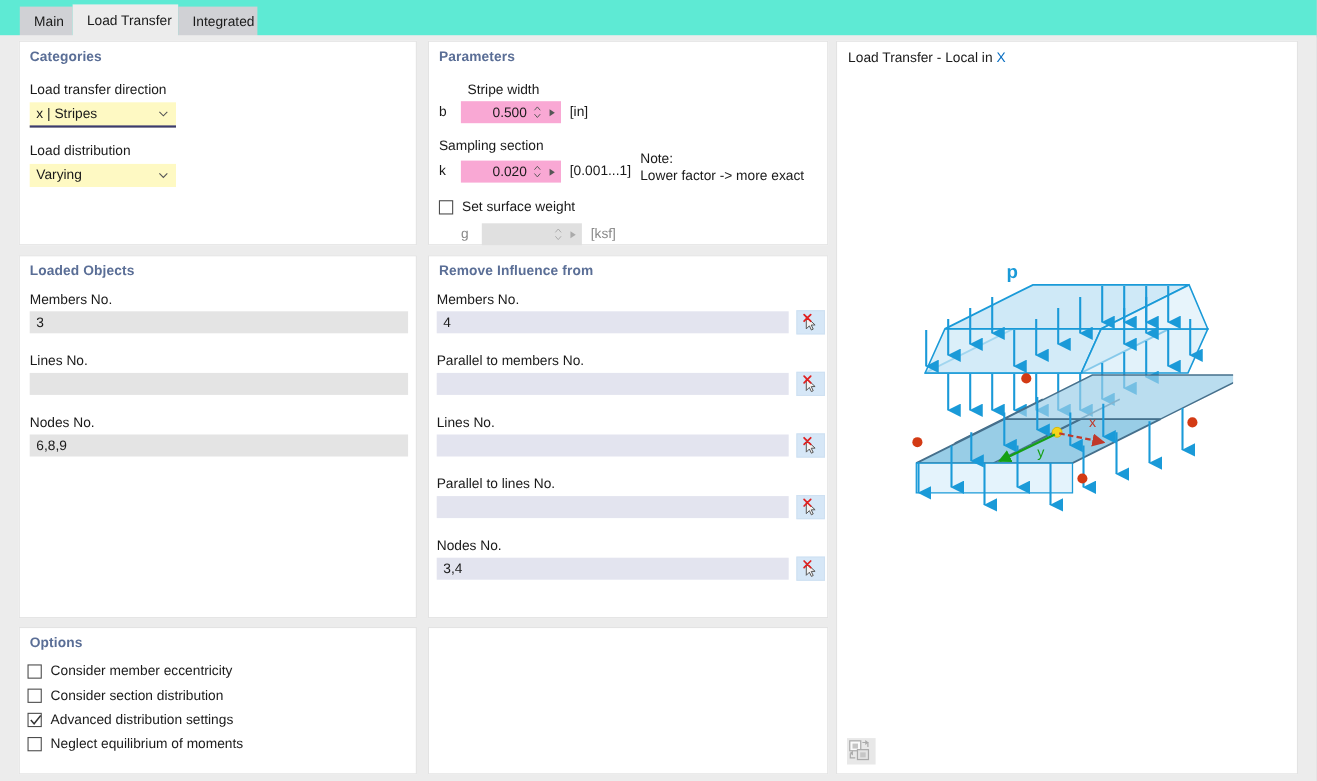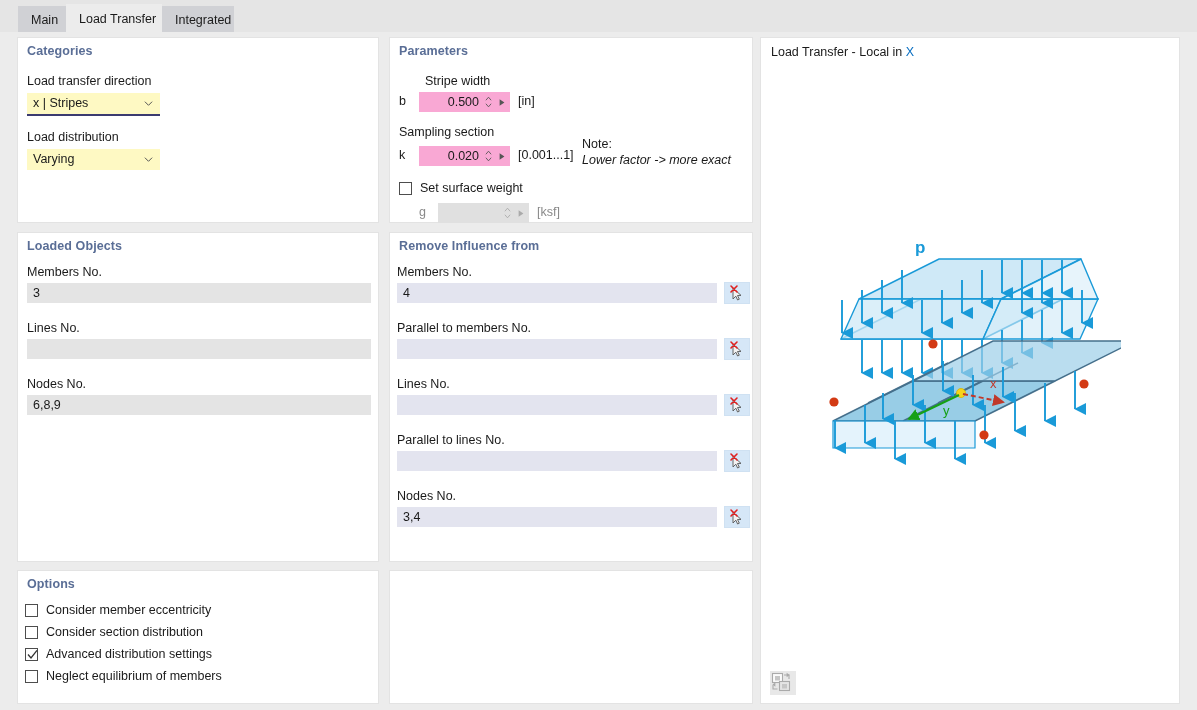--- a/index.html
+++ b/index.html
@@ -11,21 +11,21 @@
     font-size: 12.5px;
     color: #111;
     overflow: hidden;
   }
 
   
   #tabstrip {
     position: absolute;
     left: 0; top: 0;
     width: 1197px; height: 34px;
-    background: #e5e5e5;
+    background: #5eead4;
   }
   .tab {
     position: absolute;
     top: 6px;
     height: 28px;
     padding: 0 13px;
     line-height: 28px;
     font-size: 12.5px;
     color: #1a1a1a;
     background: #d0d1d5;
@@ -278,21 +278,21 @@
         <path d="M2 6 L5 2.5 L8 6" fill="none" stroke="#555" stroke-width="1"></path>
         <path d="M2 10 L5 13.5 L8 10" fill="none" stroke="#555" stroke-width="1"></path>
       </svg>
       <svg class="play" viewBox="0 0 10 10">
         <path d="M2 1 L8 5 L2 9 Z" fill="#555"></path>
       </svg>
     </div>
     <div class="unit" style="left:128px;top:110px;">[0.001...1]</div>
 
     <div class="fld-label" style="left:192px;top:99px;">Note:</div>
-    <div class="fld-label" style="left:192px;top:115px;font-style:italic;">Lower factor -&gt; more exact</div>
+    <div class="fld-label" style="left:192px;top:115px;">Lower factor -&gt; more exact</div>
 
     <div class="cbrow" style="left:9px;top:143px;">
       <span class="cbbox"></span>
       <span class="cblabel">Set surface weight</span>
     </div>
 
     <div class="fld-label" style="left:29px;top:167px;color:#8a8a8a;">g</div>
 
     <div class="spin disabled" style="left:48px;top:165px;width:91px;">
       <span class="sv"></span>
@@ -402,21 +402,21 @@
       <span class="cbbox">
         <svg width="13" height="13" viewBox="0 0 13 13">
           <path d="M2 6.5 L5 10 L11 2.4" fill="none" stroke="#333" stroke-width="1.3"></path>
         </svg>
       </span>
       <span class="cblabel">Advanced distribution settings</span>
     </div>
 
     <div class="cbrow" style="left:7px;top:98px;">
       <span class="cbbox"></span>
-      <span class="cblabel">Neglect equilibrium of members</span>
+      <span class="cblabel">Neglect equilibrium of moments</span>
     </div>
   </div>
 
   <div class="panel" style="left:389px;top:538px;width:364px;height:134px;"></div>
 
   <div class="panel" style="left:760px;top:5px;width:420px;height:667px;">
 
     <div id="gfx-title">
       <span>Load Transfer - Local in </span><span class="xblue">X</span>
     </div>

